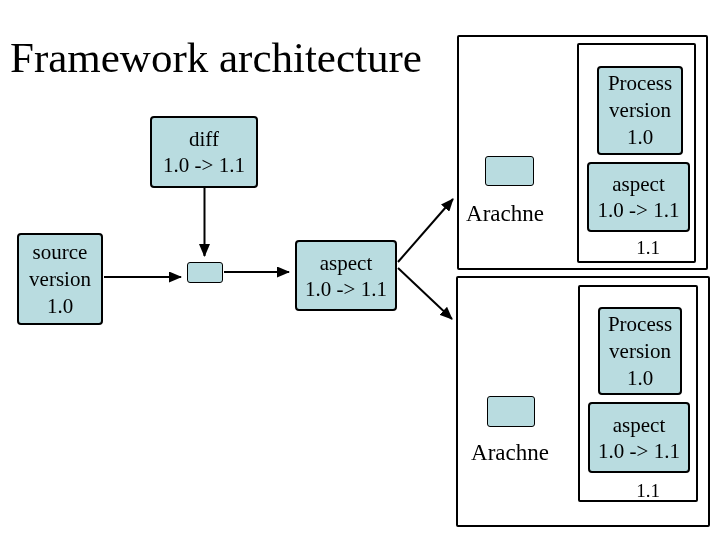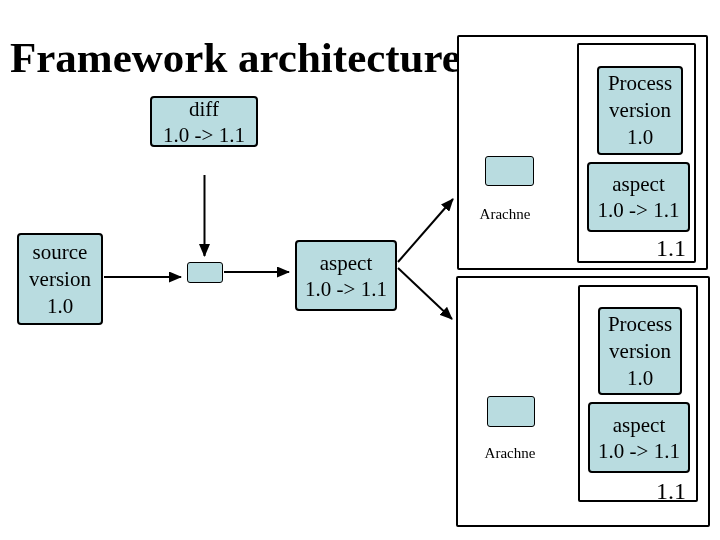--- a/index.html
+++ b/index.html
@@ -14,21 +14,21 @@
     background: var(--background, #ffffff);
     overflow: hidden;
     color: var(--text, #000000);
   }
   .title {
     position: absolute;
     left: 10px;
     top: 36px;
     margin: 0;
     font-size: 43px;
-    font-weight: bold;
+    font-weight: normal;
     line-height: 1;
     letter-spacing: 0px;
     white-space: nowrap;
   }
   .connectors {
     position: absolute;
     left: 0; top: 0;
     width: 720px; height: 540px;
   }
   
@@ -57,30 +57,30 @@
   
   .wbox {
     position: absolute;
     box-sizing: border-box;
     background: var(--background, #ffffff);
     border: 2px solid var(--box-border, #000000);
     border-radius: 2px;
   }
   .lbl {
     position: absolute;
-    font-size: 15px;
+    font-size: 23px;
     line-height: 24px;
     text-align: center;
     white-space: nowrap;
   }
   .vlbl {
     position: absolute;
-    font-size: 24px;
+    font-size: 19px;
     line-height: 24px;
-    text-align: right;
+    text-align: center;
     white-space: nowrap;
   }
 </style>
 </head>
 <body>
 
 <div class="slide">
 
   <h1 class="title">Framework architecture</h1>
 
@@ -92,21 +92,21 @@
     </defs>
     <line x1="204.5" y1="175" x2="204.5" y2="256" stroke="#000" stroke-width="2" marker-end="url(#ah)"></line>
     <line x1="104" y1="277" x2="181" y2="277" stroke="#000" stroke-width="2" marker-end="url(#ah)"></line>
     <line x1="224" y1="272" x2="289" y2="272" stroke="#000" stroke-width="2" marker-end="url(#ah)"></line>
     <line x1="398" y1="262" x2="453" y2="199" stroke="#000" stroke-width="2" marker-end="url(#ah)"></line>
     <line x1="398" y1="268" x2="452" y2="319" stroke="#000" stroke-width="2" marker-end="url(#ah)"></line>
     <line x1="535" y1="168" x2="573" y2="168" stroke="#000" stroke-width="2" marker-end="url(#ah)"></line>
     <line x1="536" y1="408" x2="574" y2="408" stroke="#000" stroke-width="2" marker-end="url(#ah)"></line>
   </svg>
 
-  <div class="tbox" style="left:150px; top:96px; width:108px; height:51px;">
+  <div class="tbox" style="left:150px; top:116px; width:108px; height:72px;">
     <div>diff</div>
     <div>1.0 -&gt; 1.1</div>
   </div>
 
   <div class="tbox" style="left:17px; top:233px; width:86px; height:92px; line-height:27px;">
     <div>source</div>
     <div>version</div>
     <div>1.0</div>
   </div>
 

